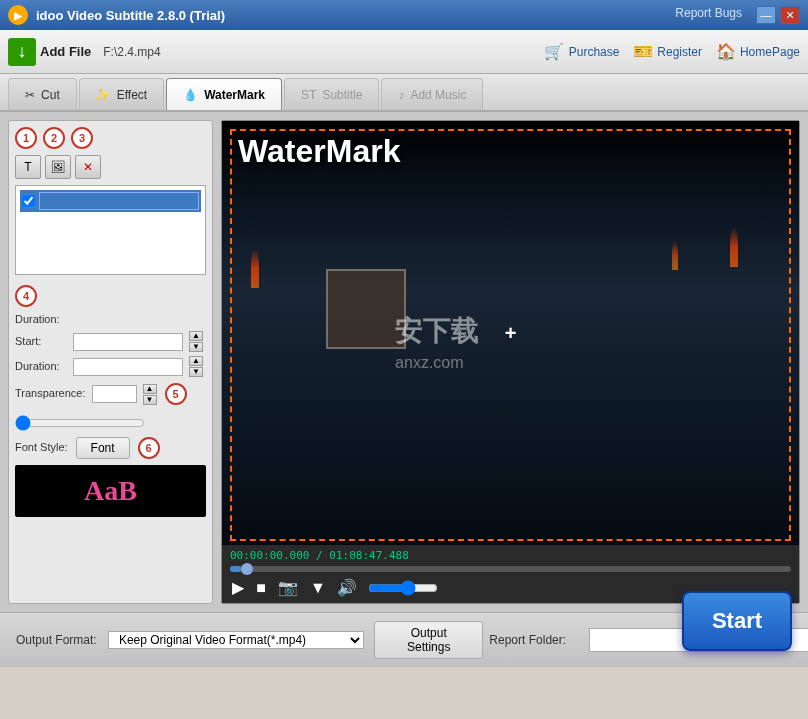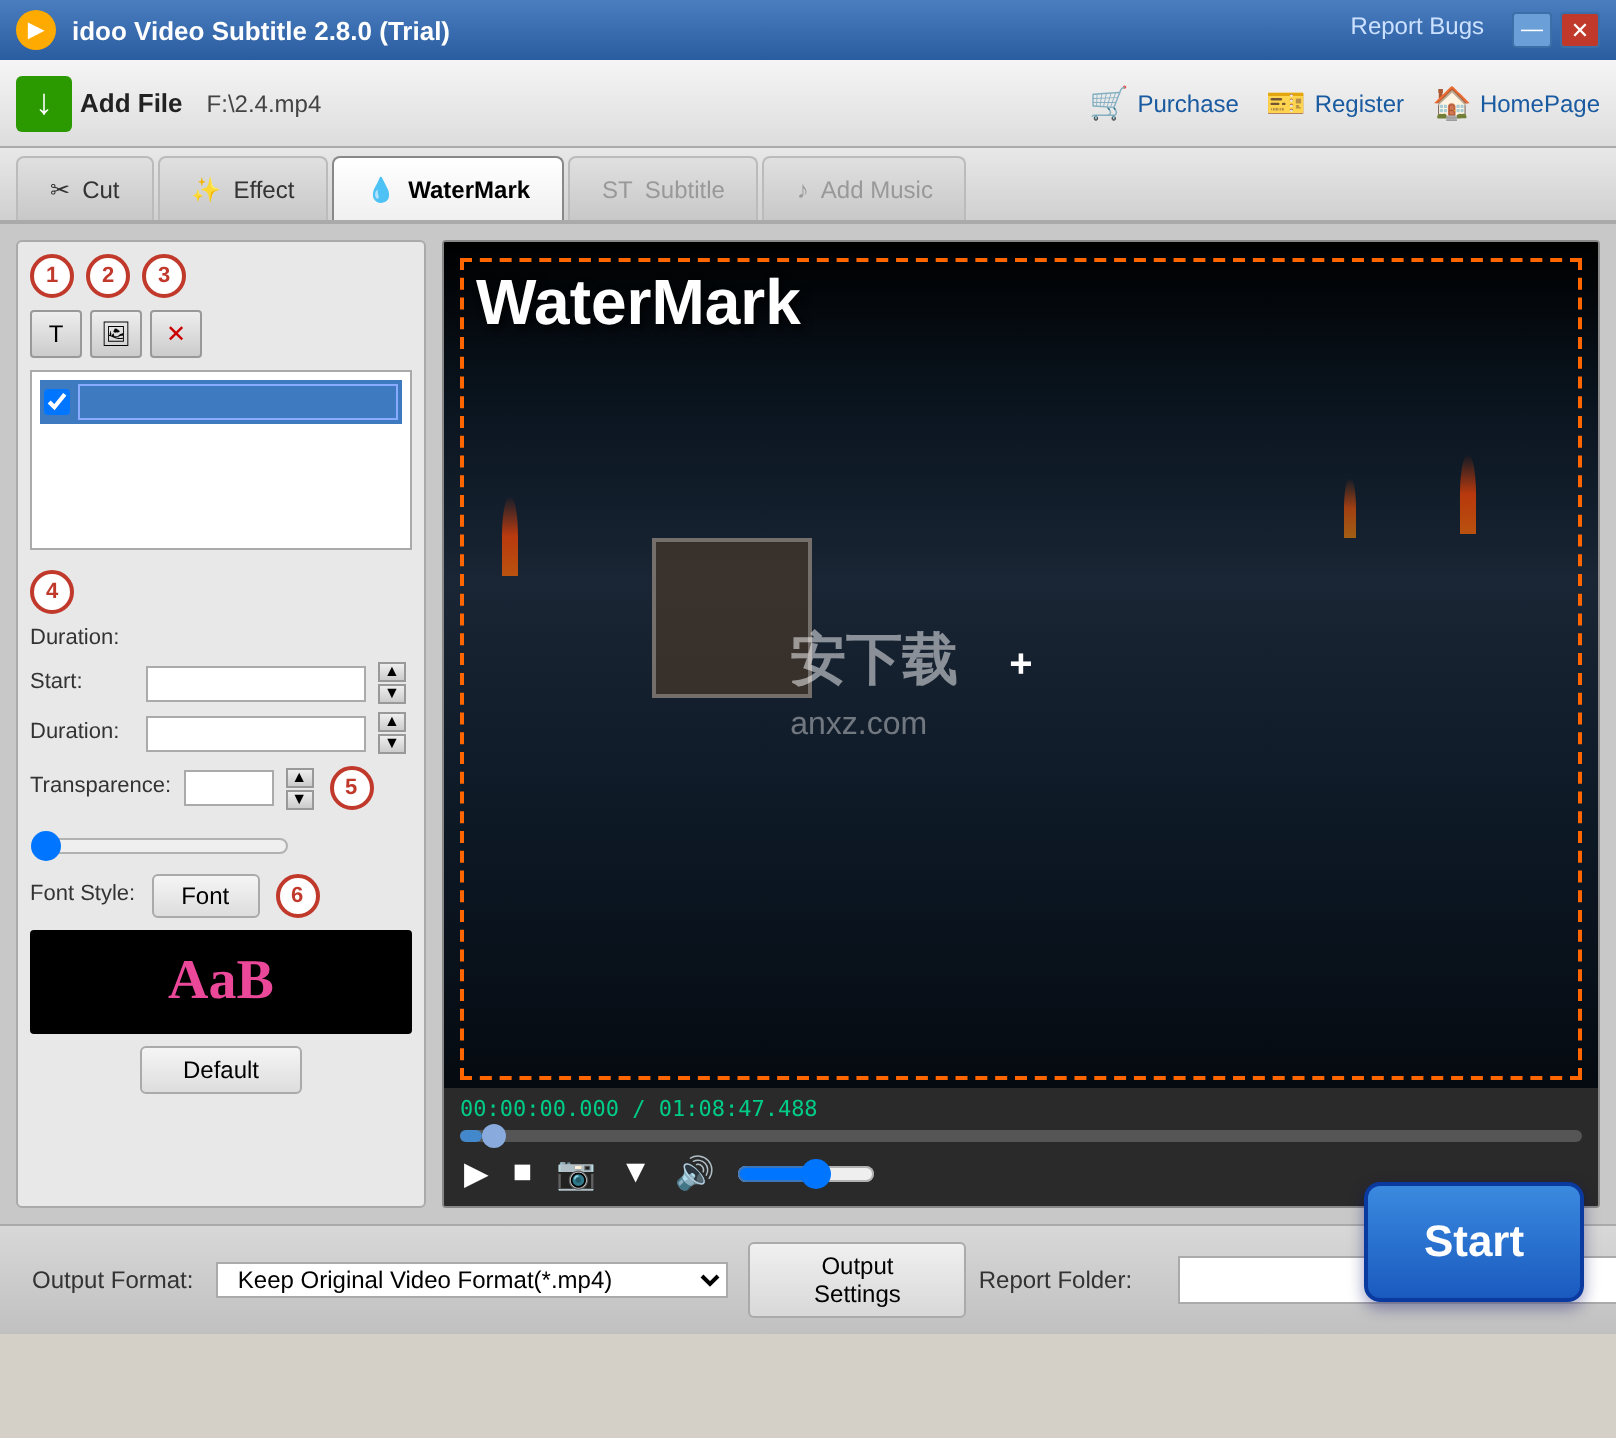--- a/index.html
+++ b/index.html
@@ -536,23 +536,20 @@
     <div class="font-style-row">
       <span class="label">Font Style:</span>
       <button class="font-btn">Font</button>
       <div class="step-circle">6</div>
     </div>
 
     <div class="preview-box">
       <span class="preview-text">AaB</span>
     </div>
 
-    <div style="display:flex; justify-content:center;">
-      <button class="default-btn">Default</button>
-    </div>
   </div>
 
   <div class="video-panel">
     <div class="video-area">
       <div class="video-bg">
 
         <div style="position:absolute;top:0;left:0;right:0;bottom:0;background:linear-gradient(180deg,#000 0%,#0a1520 20%,#1a2535 40%,#0d1825 70%,#050a10 100%);"></div>
 
         <div style="position:absolute;left:5%;top:30%;width:8px;height:40px;background:linear-gradient(to top,#ff6600,#ff4400,transparent);border-radius:50% 50% 0 0;opacity:0.7;"></div>
         <div style="position:absolute;left:88%;top:25%;width:8px;height:40px;background:linear-gradient(to top,#ff6600,#ff4400,transparent);border-radius:50% 50% 0 0;opacity:0.7;"></div>

